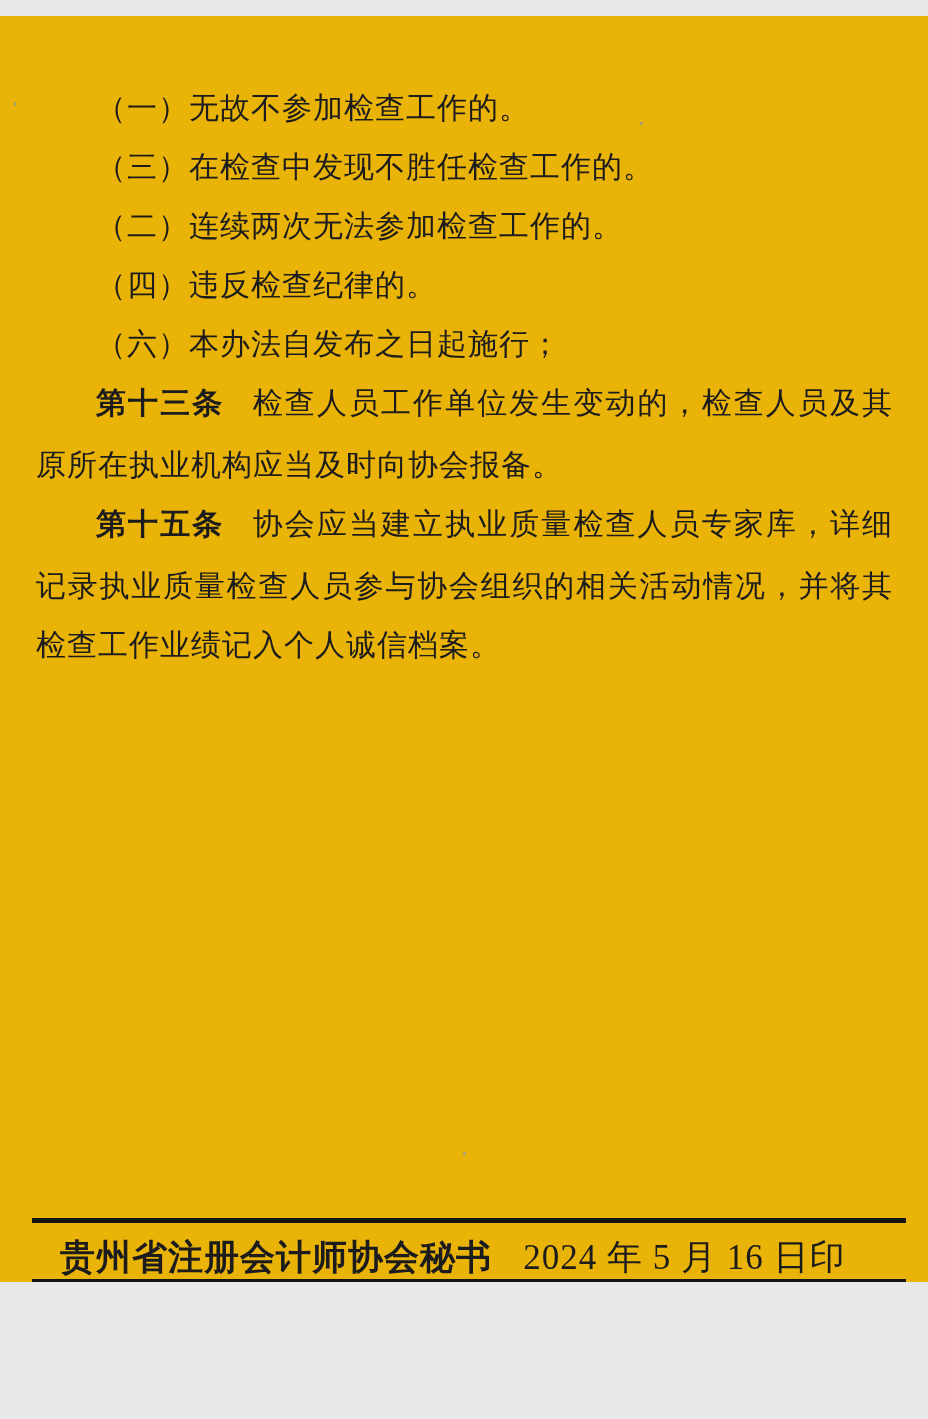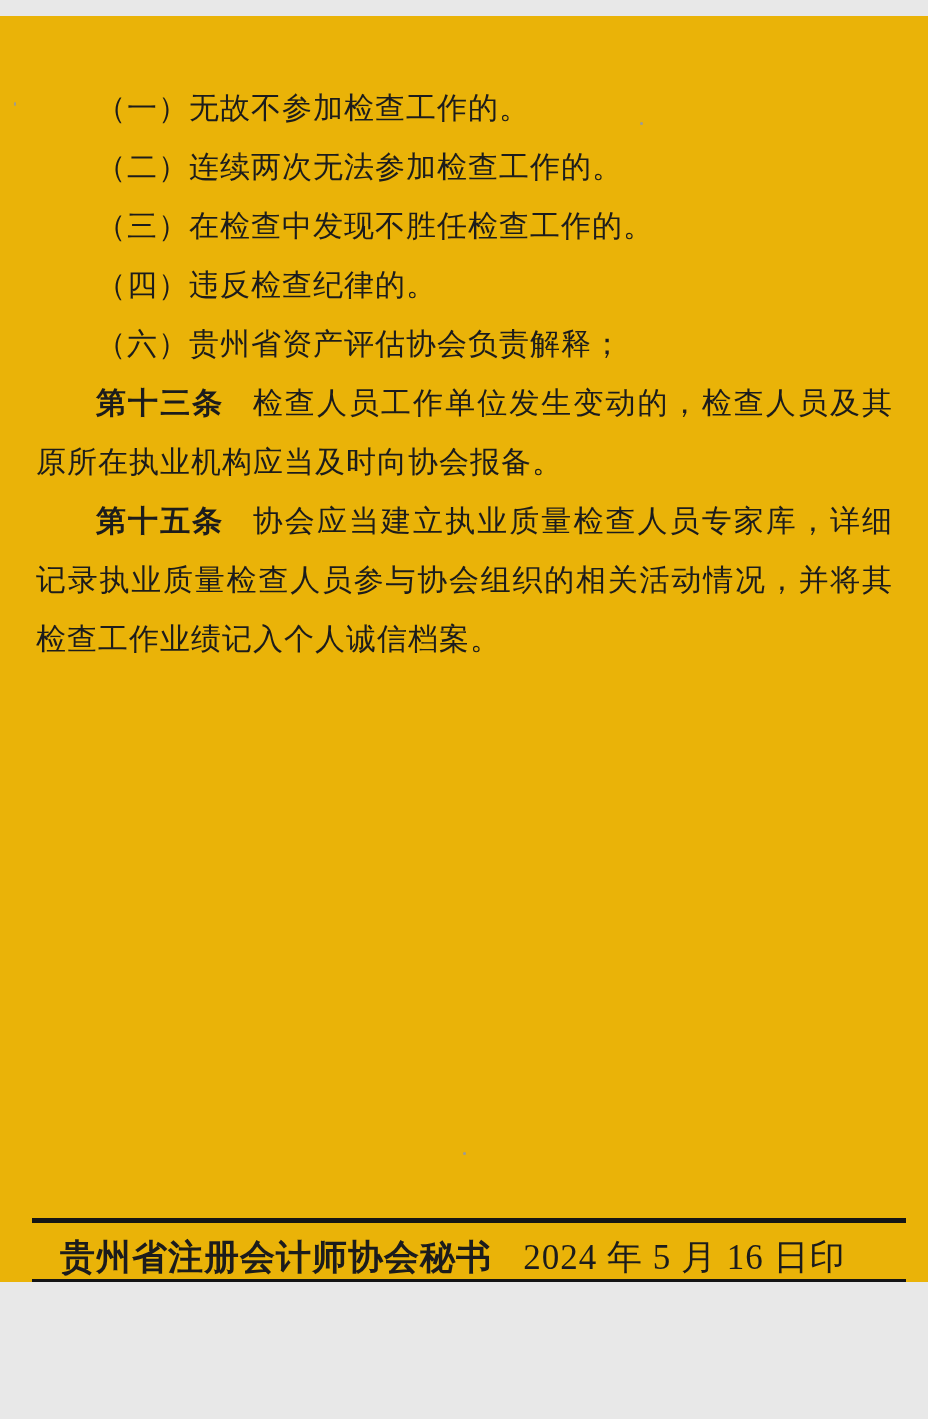--- a/index.html
+++ b/index.html
@@ -26,21 +26,21 @@
   .line, .article {
     margin: 0;
     font-size: 30px;
     line-height: 59px;
     letter-spacing: 1px;
     text-align: justify;
     text-indent: 2em;
   }
   .article .head {
     font-weight: 700;
-    font-family: Liberation Sans, sans-serif;
+    font-family: Liberation Mono, monospace;
     margin-right: 0.95em;
   }
   .footer-rule-top {
     position: absolute;
     left: 32px;
     width: 874px;
     top: 1202px;
     height: 5px;
     background: #151515;
   }
@@ -87,24 +87,24 @@
   .speck.s1 { left: 640px; top: 106px; width: 3px; height: 3px; }
   .speck.s2 { left: 463px; top: 1136px; width: 3px; height: 3px; }
   .speck.s3 { left: 14px;  top: 86px;  width: 2px; height: 4px; }
 </style>
 </head>
 <body>
 
 <div class="page">
   <div class="content">
     <p class="line">（一）无故不参加检查工作的。</p>
+    <p class="line">（三）在检查中发现不胜任检查工作的。</p>
     <p class="line">（二）连续两次无法参加检查工作的。</p>
-    <p class="line">（三）在检查中发现不胜任检查工作的。</p>
     <p class="line">（四）违反检查纪律的。</p>
-    <p class="line">（六）贵州省资产评估协会负责解释；</p>
+    <p class="line">（六）本办法自发布之日起施行；</p>
 
     <p class="article"><span class="head">第十三条</span><span>检查人员工作单位发生变动的，检查人员及其原所在执业机构应当及时向协会报备。</span></p>
     <p class="article"><span class="head">第十五条</span><span>协会应当建立执业质量检查人员专家库，详细记录执业质量检查人员参与协会组织的相关活动情况，并将其检查工作业绩记入个人诚信档案。</span></p>
   </div>
 
   <div class="footer-rule-top"></div>
   <div class="footer-row">
     <span class="issuer">贵州省注册会计师协会秘书处</span>
     <span class="date">2024 年 5 月 16 日印发</span>
   </div>

